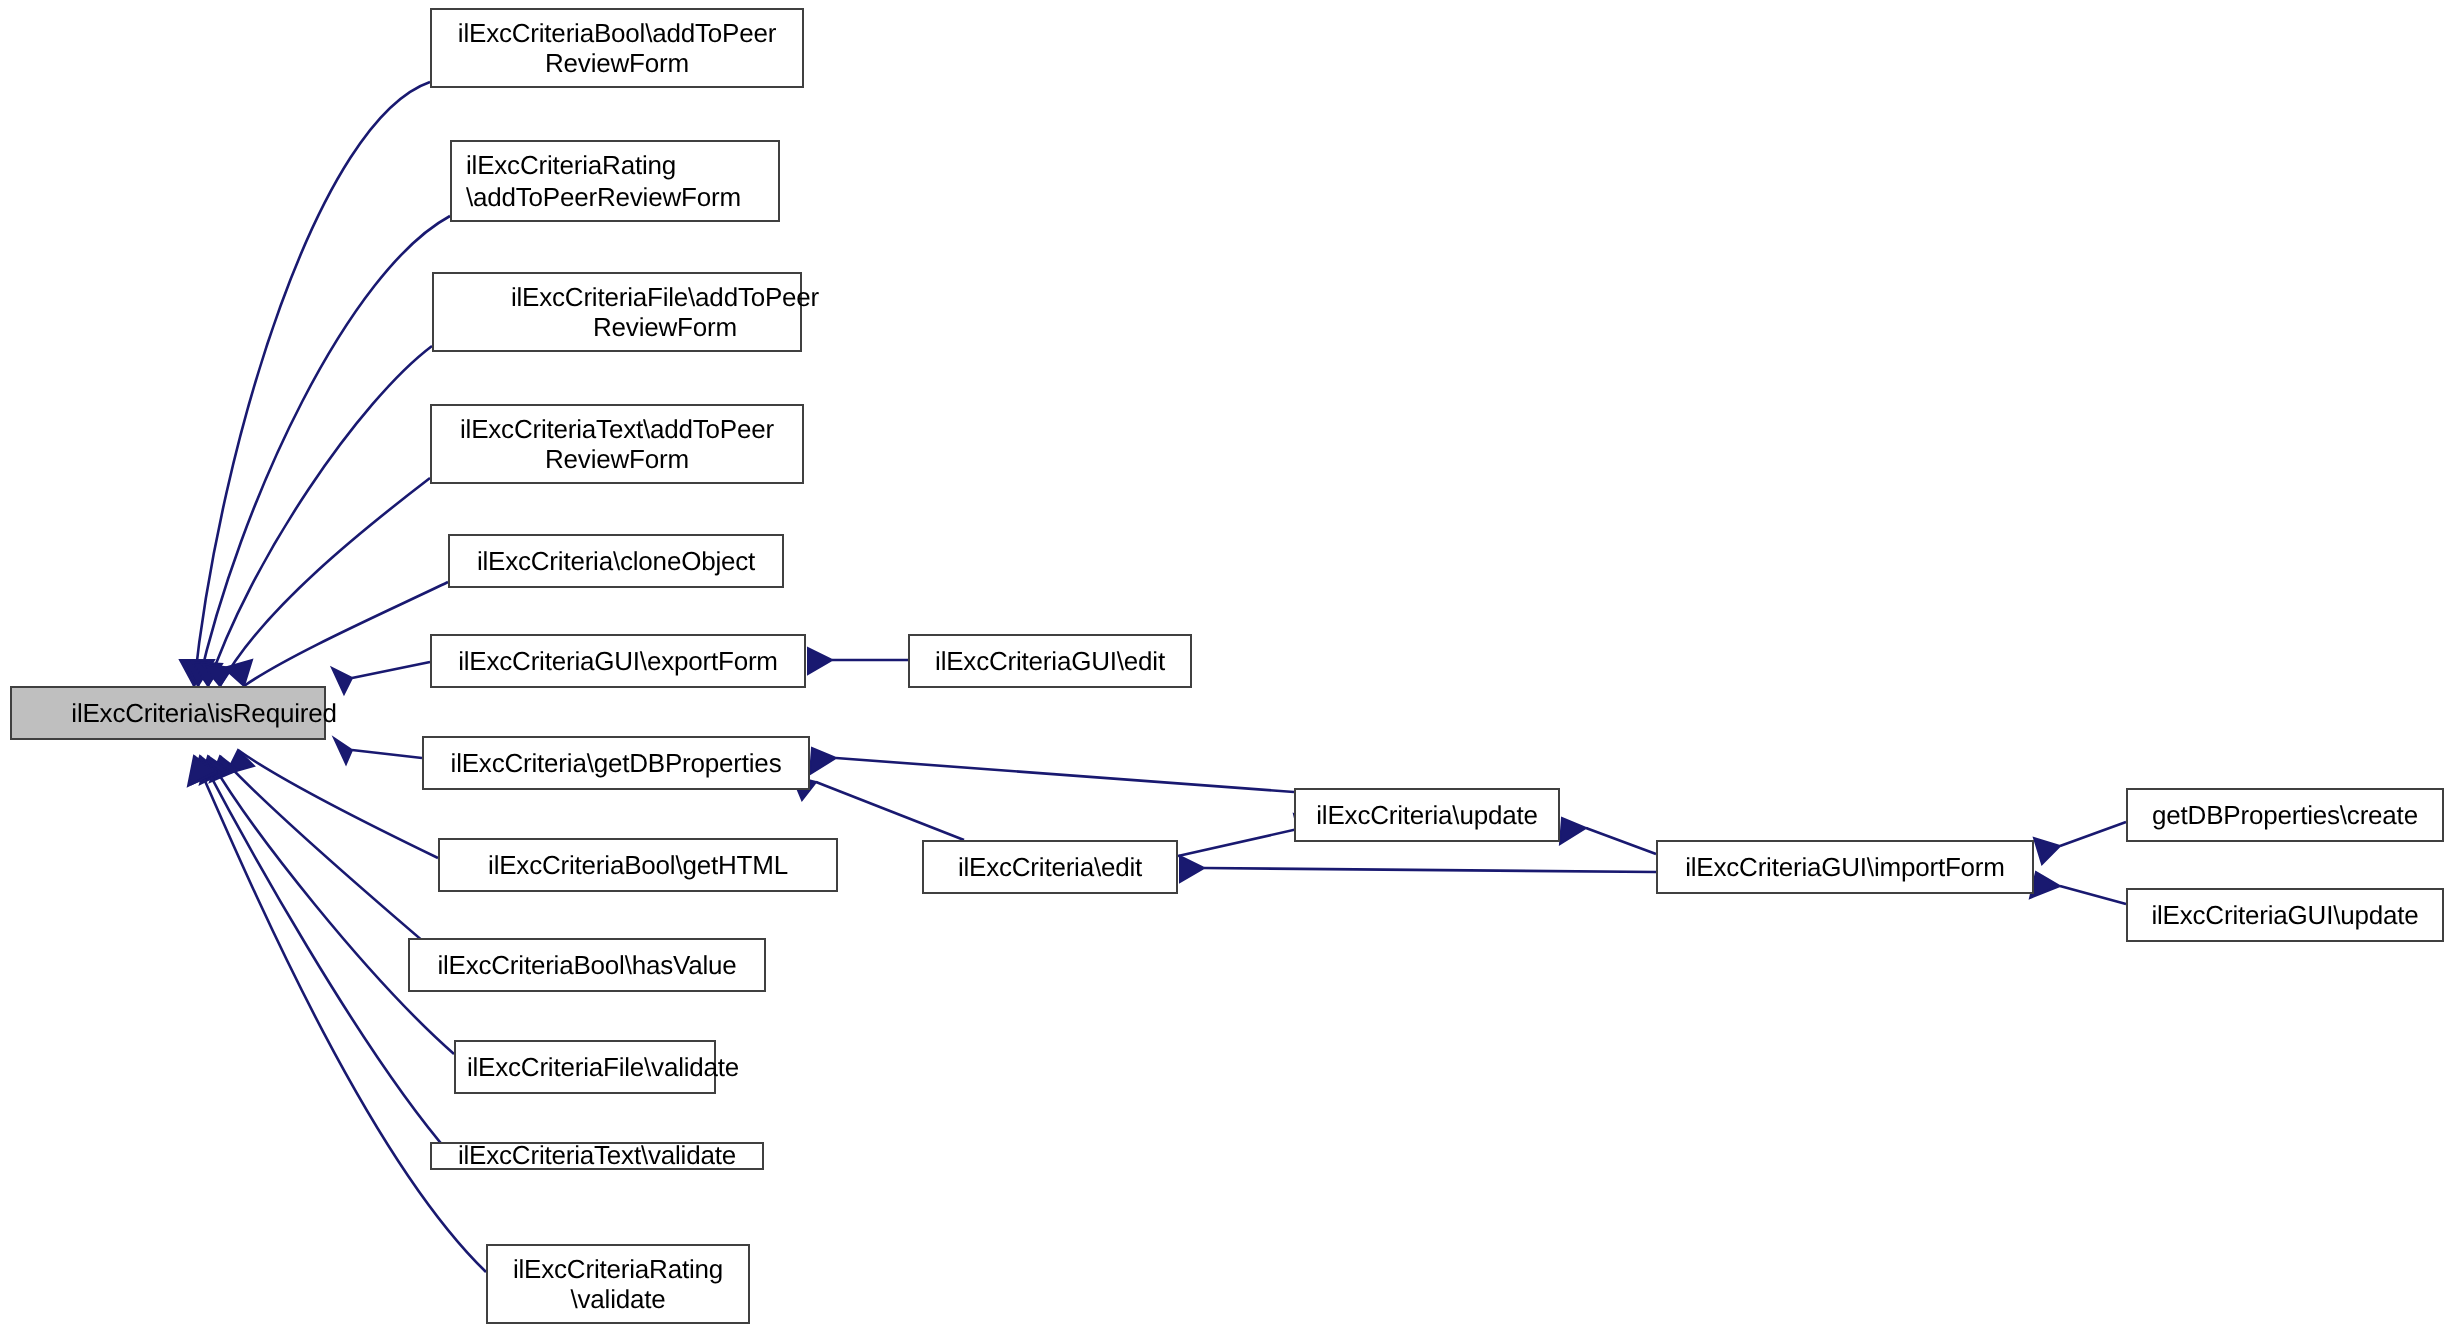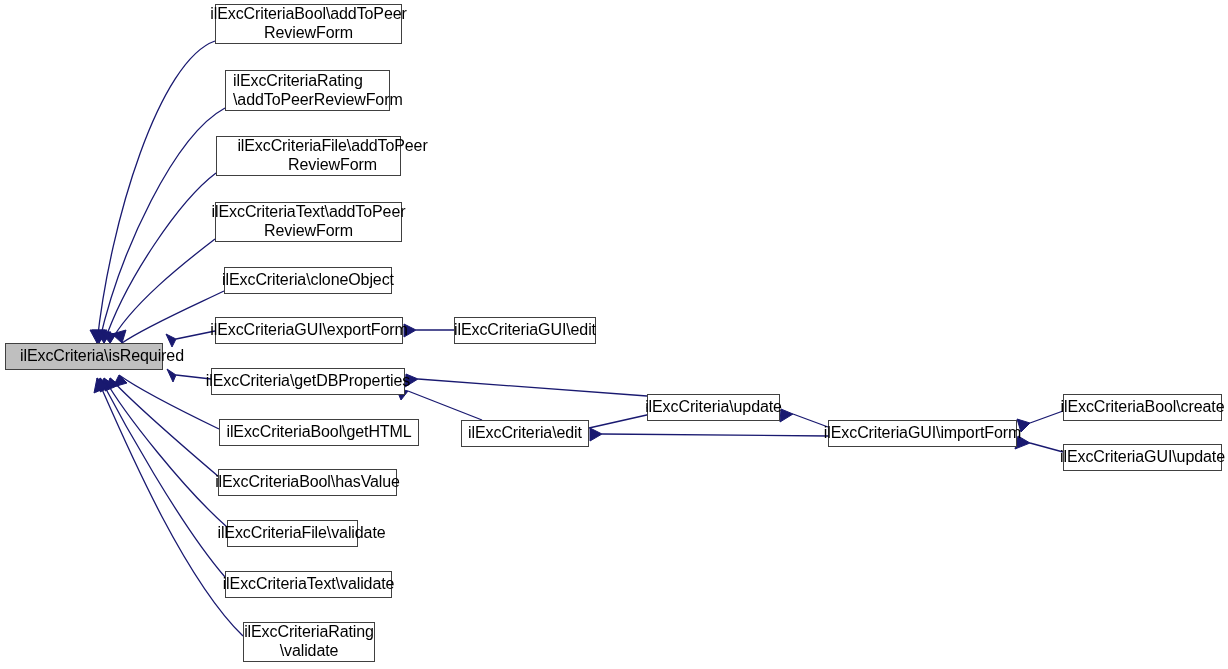--- a/index.html
+++ b/index.html
@@ -1,21 +1,21 @@
 <!DOCTYPE html>
 <html><head>
 <meta charset="utf-8">
 <style>
   html,body{margin:0;padding:0;background:#ffffff;}
   body{font-family:"Liberation Sans", sans-serif;}
   #graph{position:relative;width:1228px;height:669px;overflow:hidden;background:#fff;}
   #edges{position:absolute;left:0;top:0;width:1228px;height:669px;}
   .node{position:absolute;box-sizing:border-box;border:1px solid #404040;
         background:#ffffff;display:flex;align-items:center;justify-content:center;
-        text-align:center;line-height:1.18;color:#000000;font-size:16px;
+        text-align:center;line-height:1.18;color:#000000;font-size:13px;
         letter-spacing:-0.1px;white-space:pre-line;}
   .node.root{background:#bfbfbf;border:1px solid #404040;}
   .node.lalign{justify-content:flex-start;text-align:left;padding-left:7px;}
 </style>
 </head>
 <body>
 
 <div id="graph">
   <svg id="edges" width="1228" height="669" viewBox="0 0 1228 669">
       <path d="M215,41 C160,60 110,220 97,343" fill="none" stroke="#191970" stroke-width="1.3"></path>
@@ -66,25 +66,25 @@
 \addToPeerReviewForm</div>
       <div class="node" style="left: 216px; top: 136px; width: 185px; height: 40px; padding-left: 48px;">ilExcCriteriaFile\addToPeer
 ReviewForm</div>
       <div class="node" style="left: 215px; top: 202px; width: 187px; height: 40px;">ilExcCriteriaText\addToPeer
 ReviewForm</div>
       <div class="node" style="left: 224px; top: 267px; width: 168px; height: 27px;">ilExcCriteria\cloneObject</div>
       <div class="node" style="left: 215px; top: 317px; width: 188px; height: 27px;">ilExcCriteriaGUI\exportForm</div>
       <div class="node root" style="left: 5px; top: 343px; width: 158px; height: 27px; padding-left: 36px;">ilExcCriteria\isRequired</div>
       <div class="node" style="left: 211px; top: 368px; width: 194px; height: 27px;">ilExcCriteria\getDBProperties</div>
       <div class="node" style="left: 219px; top: 419px; width: 200px; height: 27px;">ilExcCriteriaBool\getHTML</div>
-      <div class="node" style="left: 218px; top: 469px; width: 179px; height: 27px;">ilExcCriteriaBool\hasValue</div>
+      <div class="node" style="left: 204px; top: 469px; width: 179px; height: 27px;">ilExcCriteriaBool\hasValue</div>
       <div class="node" style="left: 227px; top: 520px; width: 131px; height: 27px; padding-left: 18px;">ilExcCriteriaFile\validate</div>
-      <div class="node" style="left: 225px; top: 571px; width: 167px; height: 27px;">ilExcCriteriaText\validate</div>
+      <div class="node" style="left: 215px; top: 571px; width: 167px; height: 14px;">ilExcCriteriaText\validate</div>
       <div class="node" style="left: 243px; top: 622px; width: 132px; height: 40px;">ilExcCriteriaRating
 \validate</div>
       <div class="node" style="left: 454px; top: 317px; width: 142px; height: 27px;">ilExcCriteriaGUI\edit</div>
       <div class="node" style="left: 647px; top: 394px; width: 133px; height: 27px;">ilExcCriteria\update</div>
       <div class="node" style="left: 461px; top: 420px; width: 128px; height: 27px;">ilExcCriteria\edit</div>
       <div class="node" style="left: 828px; top: 420px; width: 189px; height: 27px;">ilExcCriteriaGUI\importForm</div>
-      <div class="node" style="left: 1063px; top: 394px; width: 159px; height: 27px;">ilExcCriteriaBool\create</div>
+      <div class="node" style="left: 1063px; top: 394px; width: 159px; height: 27px;">getDBProperties\create</div>
       <div class="node" style="left: 1063px; top: 444px; width: 159px; height: 27px;">ilExcCriteriaGUI\update</div>
     </div>
 </div>
 
 </body></html>

